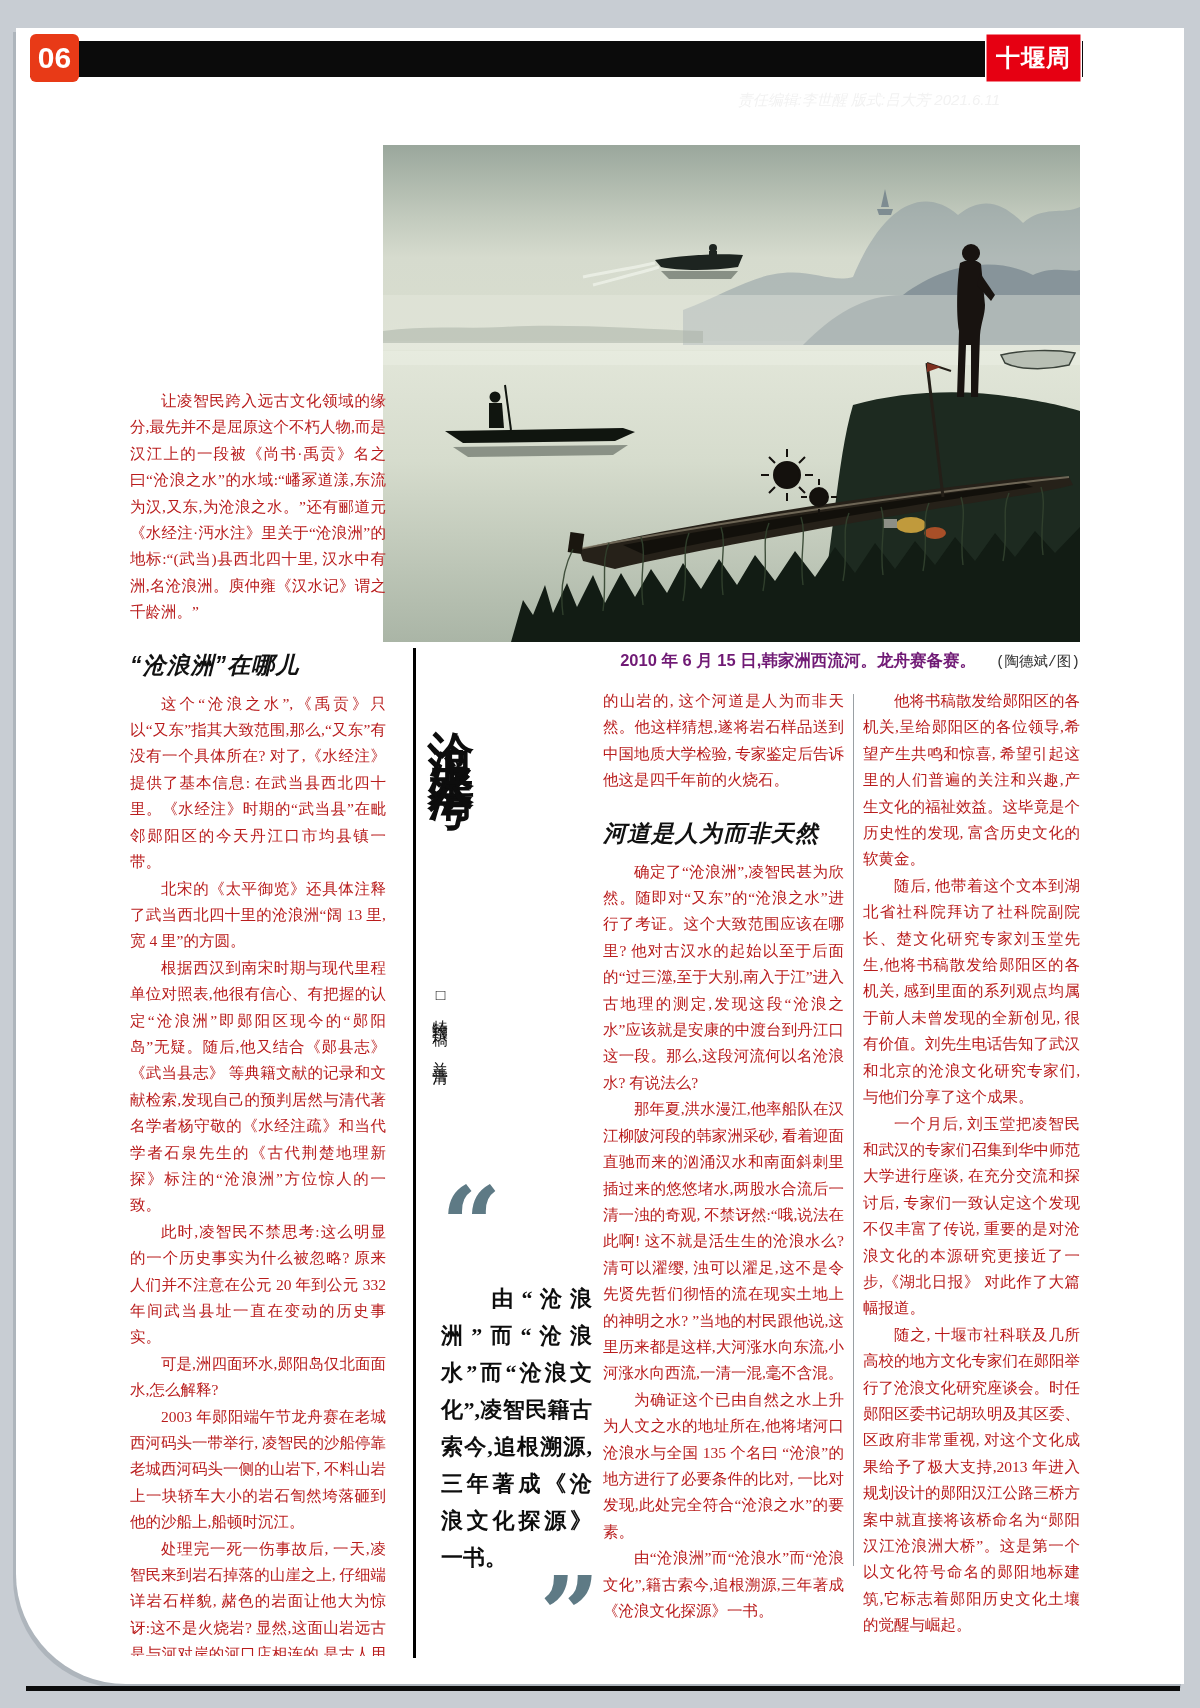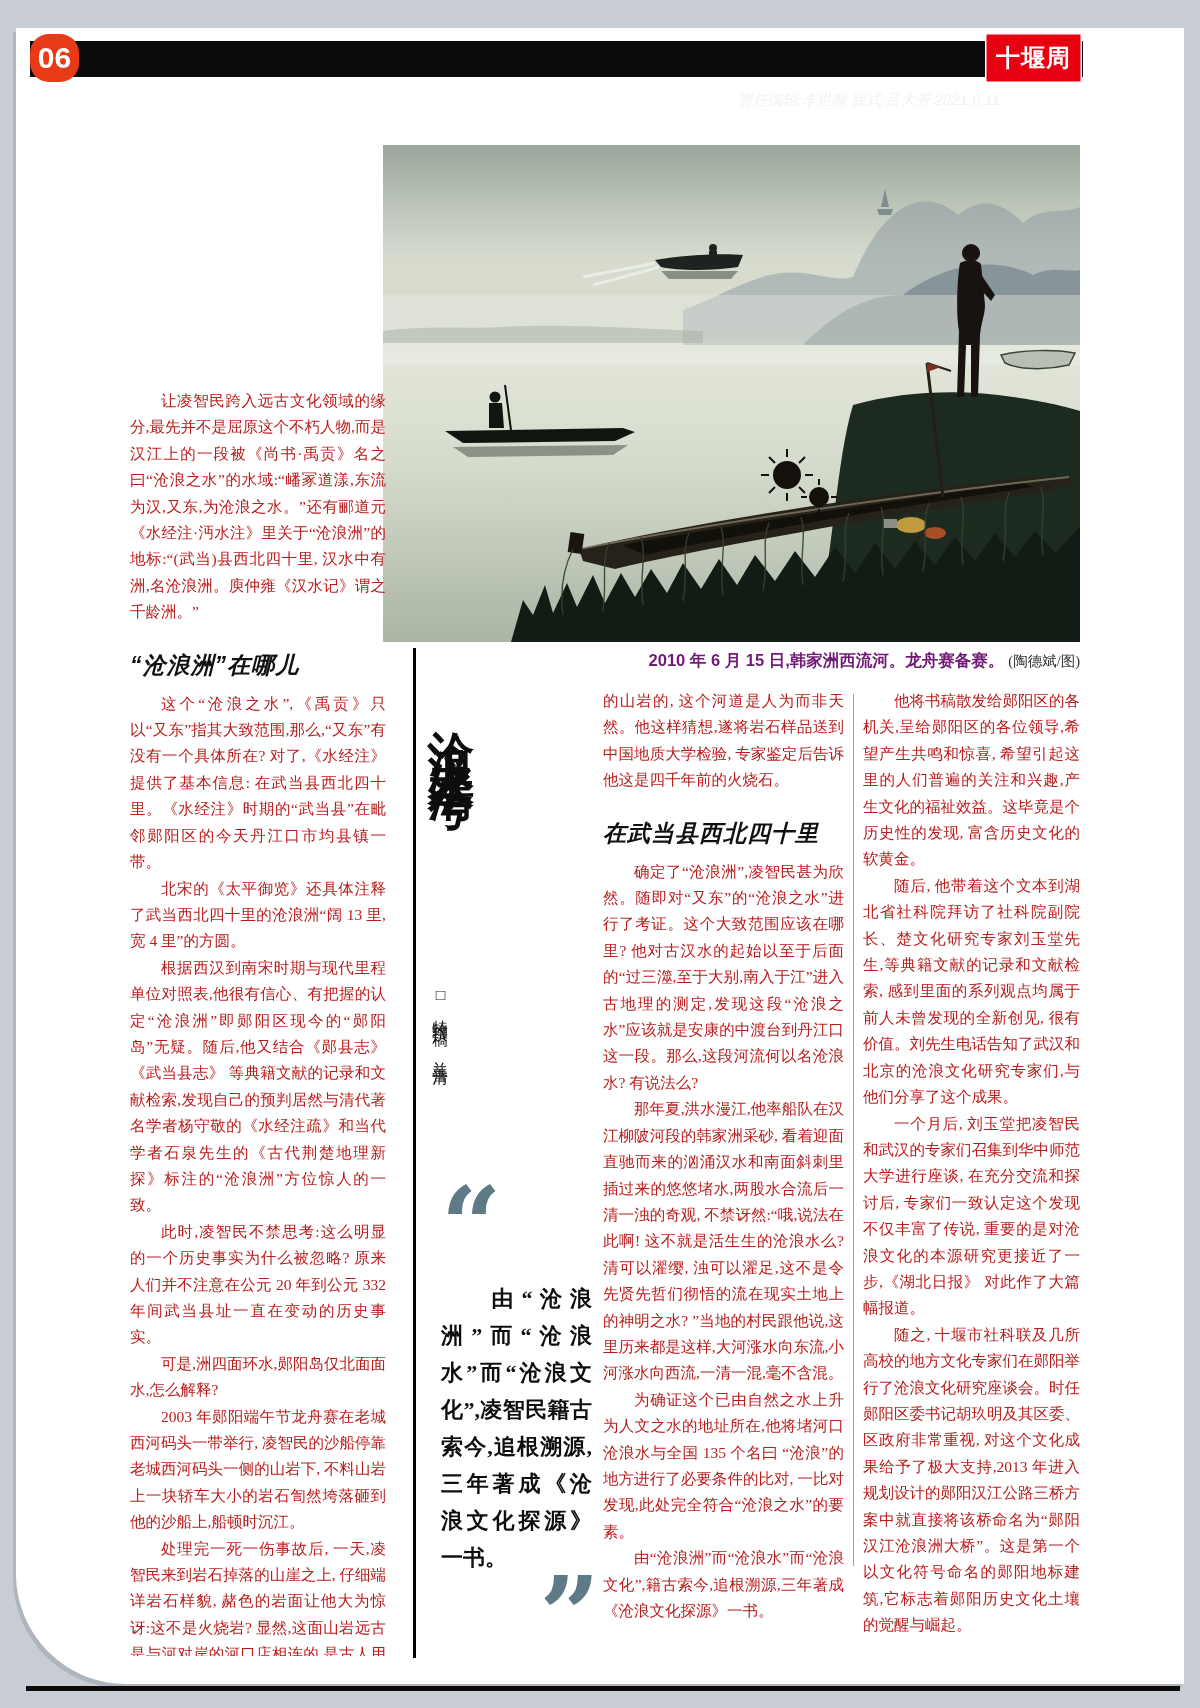--- a/index.html
+++ b/index.html
@@ -4,37 +4,37 @@
 <style>
   html,body{margin:0;padding:0;}
   body{background:#c8cdd3;font-family:"Liberation Serif","DejaVu Serif",serif;}
   #canvas{position:relative;width:1200px;height:1708px;background:#c8cdd3;overflow:hidden;}
 
   .paper{position:absolute;left:16px;top:28px;width:1168px;height:1656px;background:#ffffff;
          border-radius:0 0 0 110px;box-shadow:-3px 4px 0 #aeb5bc;}
 
   
   .header-bar{position:absolute;left:30px;top:41px;width:1053px;height:36px;background:#0b0b0b;}
-  .page-num{position:absolute;left:30px;top:34px;width:49px;height:48px;background:#e83a17;border-radius:19px;
+  .page-num{position:absolute;left:30px;top:34px;width:49px;height:48px;background:#e83a17;border-radius:6px;
             color:#fff;font-family:"Liberation Sans",sans-serif;font-weight:bold;font-size:30px;line-height:48px;
             text-align:center;}
   .section-title{position:absolute;left:92px;top:41px;height:36px;line-height:36px;color:#fff;
             font-family:"Liberation Sans",sans-serif;font-weight:bold;font-size:22px;letter-spacing:3px;}
   .credits{position:absolute;left:620px;top:41px;width:350px;height:36px;line-height:36px;text-align:right;
             color:#f2f2f2;font-family:"Liberation Sans",sans-serif;font-style:italic;font-size:15px;}
   .masthead{position:absolute;left:985px;top:33px;width:97px;height:50px;background:#e60012;
             box-shadow:inset 0 0 0 1.5px #ffffff;color:#fff;font-family:"Liberation Serif",serif;font-weight:bold;
             font-size:24px;line-height:50px;text-align:center;letter-spacing:1px;}
 
   
   .photo{position:absolute;left:383px;top:145px;width:697px;height:497px;background:#9fa99e;overflow:hidden;}
   .photo svg{display:block;width:100%;height:100%;}
   .caption{position:absolute;left:383px;top:650px;width:697px;text-align:right;white-space:nowrap;}
   .caption b{font-family:"Liberation Sans",sans-serif;font-size:16.5px;color:#701a75;}
-  .caption span{font-family:Liberation Serif, serif;font-size:14.5px;color:#333;margin-left:4px;}
+  .caption span{font-family:Liberation Mono, monospace;font-size:14.5px;color:#333;margin-left:20px;}
 
   
   .col{position:absolute;overflow:hidden;}
   .col p{margin:0;text-indent:2em;text-align:justify;font-size:15.5px;line-height:26.4px;color:#b91c1c;
          font-family:"Liberation Serif","DejaVu Serif",serif;}
   .col p.cont{text-indent:0;}
   .col h3{margin:24px 0 10px 0;font-size:23px;font-weight:bold;color:#111;
           font-family:"Liberation Sans",sans-serif;letter-spacing:1px;font-style:italic;}
   .col1{left:130px;top:388px;width:256px;height:1268px;}
   .col3{left:603px;top:688px;width:241px;height:975px;}
@@ -180,30 +180,30 @@
     <span>□特约撰稿</span><span class="author">兰善清</span>
   </div>
   <div class="quote">
     <div class="q-open" style="color:#5e7a85;">“</div>
     <div class="q-text">由“沧浪洲”而“沧浪水”而“沧浪文化”,凌智民籍古索今,追根溯源,三年著成《沧浪文化探源》一书。</div>
     <div class="q-close" style="color:#5e7a85;">”</div>
   </div>
 
   <div class="col col3">
     <p class="cont">的山岩的, 这个河道是人为而非天然。他这样猜想,遂将岩石样品送到中国地质大学检验, 专家鉴定后告诉他这是四千年前的火烧石。</p>
-    <h3>在武当县西北四十里</h3>
+    <h3>河道是人为而非天然</h3>
     <p>确定了“沧浪洲”,凌智民甚为欣然。随即对“又东”的“沧浪之水”进行了考证。这个大致范围应该在哪里? 他对古汉水的起始以至于后面的“过三澨,至于大别,南入于江”进入古地理的测定,发现这段“沧浪之水”应该就是安康的中渡台到丹江口这一段。那么,这段河流何以名沧浪水? 有说法么?</p>
     <p>那年夏,洪水漫江,他率船队在汉江柳陂河段的韩家洲采砂, 看着迎面直驰而来的汹涌汉水和南面斜刺里插过来的悠悠堵水,两股水合流后一清一浊的奇观, 不禁讶然:“哦,说法在此啊! 这不就是活生生的沧浪水么? 清可以濯缨, 浊可以濯足,这不是令先贤先哲们彻悟的流在现实土地上的神明之水? ”当地的村民跟他说,这里历来都是这样,大河涨水向东流,小河涨水向西流,一清一混,毫不含混。</p>
     <p>为确证这个已由自然之水上升为人文之水的地址所在,他将堵河口沧浪水与全国 135 个名曰 “沧浪”的地方进行了必要条件的比对, 一比对发现,此处完全符合“沧浪之水”的要素。</p>
     <p>由“沧浪洲”而“沧浪水”而“沧浪文化”,籍古索今,追根溯源,三年著成《沧浪文化探源》一书。</p>
   </div>
 
   <div class="rule-thin"></div>
 
   <div class="col col4">
     <p>他将书稿散发给郧阳区的各机关,呈给郧阳区的各位领导,希望产生共鸣和惊喜, 希望引起这里的人们普遍的关注和兴趣,产生文化的福祉效益。这毕竟是个历史性的发现, 富含历史文化的软黄金。</p>
-    <p>随后, 他带着这个文本到湖北省社科院拜访了社科院副院长、楚文化研究专家刘玉堂先生,等典籍文献的记录和文献检索, 感到里面的系列观点均属于前人未曾发现的全新创见, 很有价值。刘先生电话告知了武汉和北京的沧浪文化研究专家们,与他们分享了这个成果。</p>
+    <p>随后, 他带着这个文本到湖北省社科院拜访了社科院副院长、楚文化研究专家刘玉堂先生,他将书稿散发给郧阳区的各机关, 感到里面的系列观点均属于前人未曾发现的全新创见, 很有价值。刘先生电话告知了武汉和北京的沧浪文化研究专家们,与他们分享了这个成果。</p>
     <p>一个月后, 刘玉堂把凌智民和武汉的专家们召集到华中师范大学进行座谈, 在充分交流和探讨后, 专家们一致认定这个发现不仅丰富了传说, 重要的是对沧浪文化的本源研究更接近了一步,《湖北日报》 对此作了大篇幅报道。</p>
     <p>随之, 十堰市社科联及几所高校的地方文化专家们在郧阳举行了沧浪文化研究座谈会。时任郧阳区委书记胡玖明及其区委、区政府非常重视, 对这个文化成果给予了极大支持,2013 年进入规划设计的郧阳汉江公路三桥方案中就直接将该桥命名为“郧阳汉江沧浪洲大桥”。这是第一个以文化符号命名的郧阳地标建筑,它标志着郧阳历史文化土壤的觉醒与崛起。</p>
   </div>
 
   <div class="bottom-rule"></div>
 </div>
 
 </body></html>

